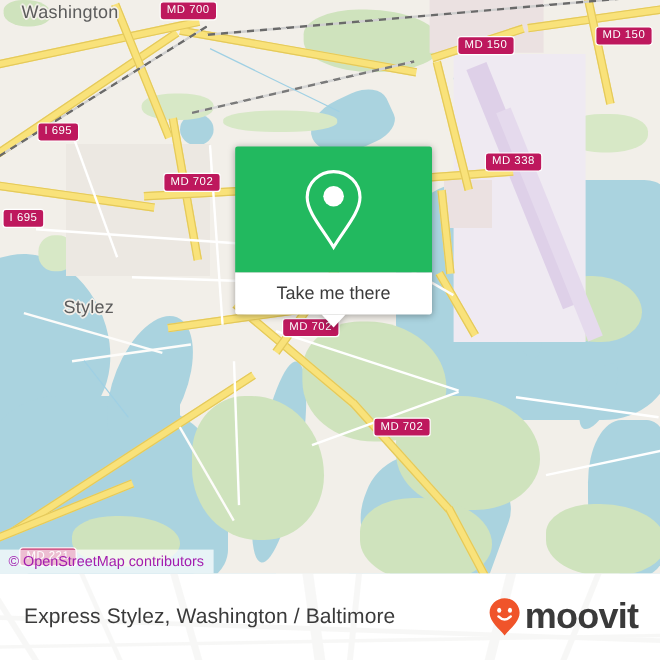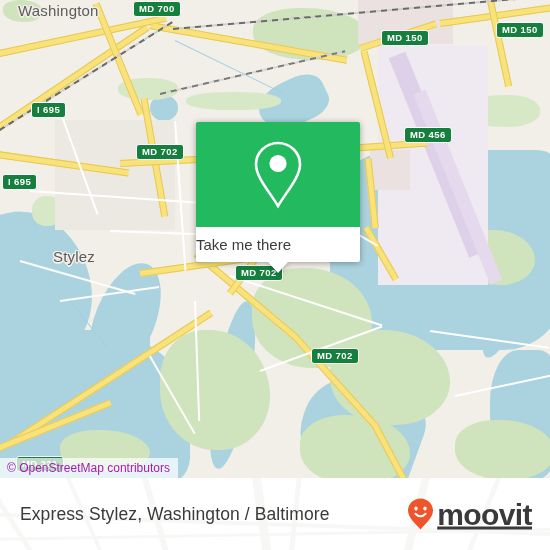--- a/index.html
+++ b/index.html
@@ -21,58 +21,58 @@
 
   
   .rd { position:absolute; background:#f7de6c; transform-origin:0 50%; height:5px; }
   .rd.major { background:#f9e27a; height:7px; border-top:1px solid #e4c95b; border-bottom:1px solid #e4c95b;}
   .rd.minor { background:#ffffff; height:2px; }
   .rd.small { background:#fdfcfa; height:1.5px; }
   .rail { position:absolute; background:#5b5b5b; height:2px; transform-origin:0 50%; }
   .stream { position:absolute; background:#9fd0e4; height:1.2px; transform-origin:0 50%; }
 
   
-  .shield { position:absolute; background:#15803d; border:1.5px solid #ffffff;
-    border-radius:3px; color:#ffffff; font-size:9.5px; font-weight:bold;
+  .shield { position:absolute; background:#be185d; border:1.5px solid #ffffff;
+    border-radius:3px; color:#ffffff; font-size:9.5px; font-weight:normal;
     padding:1.5px 5px; letter-spacing:.4px; white-space:nowrap;
     text-shadow:0 0 1px rgba(0,0,0,.12); line-height:1.15; }
 
   .placelbl { position:absolute; color:#5c5c5c; font-size:15px;
     text-shadow:1.5px 0 #f2efe9,-1.5px 0 #f2efe9,0 1.5px #f2efe9,0 -1.5px #f2efe9,
                 1px 1px #f2efe9,-1px -1px #f2efe9,1px -1px #f2efe9,-1px 1px #f2efe9;
     white-space:nowrap; letter-spacing:.2px; }
   .placelbl.two { line-height:16px; text-align:center; }
 
   
   #attrib { position:absolute; left:0; bottom:0; background:rgba(255,255,255,.72);
     font-size:12px; color:#a21caf; padding:3px 8px 3px 7px; white-space:nowrap; }
 
   
   #popup { position:absolute; left:196px; top:122px; width:164px;
      filter:drop-shadow(0 1px 3px rgba(0,0,0,.35)); }
   #popup-head { height:105px; background:#22b95f; border-radius:2px 2px 0 0;
      display:flex; align-items:center; justify-content:center; }
   #popup-foot { height:35px; background:#ffffff; border-radius:0 0 2px 2px;
-     display:flex; align-items:center; 
+     display:flex; align-items:center; justify-content:center;
      font-size:15px; color:#3c3c3c; }
   #popup-tail { position:absolute; left:50%; margin-left:-10px; top:140px;
      width:0; height:0; border-left:10px solid transparent;
      border-right:10px solid transparent; border-top:11px solid #ffffff; }
 
   
   #footer { position:absolute; left:0; top:478px; width:550px; height:72px;
     background:#ffffff; overflow:hidden; }
   #footer-wm { position:absolute; inset:0; opacity:.5; }
   #footer-wm div { position:absolute; background:#f0f0ee; transform-origin:0 50%; }
   #brand-text { position:absolute; left:20px; top:50%; transform:translateY(-50%);
     font-size:17.5px; color:#3a3a3a; white-space:nowrap; letter-spacing:.1px; }
   #logo { position:absolute; right:18px; top:50%; transform:translateY(-50%);
     display:flex; align-items:center; gap:3px; }
   #logo-word { font-size:30px; font-weight:bold; color:#3a3a3a; letter-spacing:-.6px;
-     line-height:1;text-decoration:underline; }
+     line-height:1; }
 </style>
 </head>
 <body>
 
 <div id="root">
 
   <div id="map">
 
     <div class="landmass" style="left:-20px;top:-20px;width:420px;height:300px;"></div>
     <div class="landmass" style="left:0px;top:0px;width:260px;height:330px;"></div>
@@ -190,21 +190,21 @@
     <div class="stream" style="left:300px;top:150px;width:70px;transform:rotate(38deg);"></div>
     <div class="stream" style="left:70px;top:300px;width:60px;transform:rotate(52deg);"></div>
 
     <div class="placelbl" style="left:18px;top:2px;">Washington</div>
     <div class="placelbl" style="left:53px;top:248px;">Stylez</div>
 
     <div class="shield" style="left:133px;top:1px;">MD 700</div>
     <div class="shield" style="left:381px;top:30px;">MD 150</div>
     <div class="shield" style="left:496px;top:22px;">MD 150</div>
     <div class="shield" style="left:31px;top:102px;">I 695</div>
-    <div class="shield" style="left:404px;top:127px;">MD 456</div>
+    <div class="shield" style="left:404px;top:127px;">MD 338</div>
     <div class="shield" style="left:136px;top:144px;">MD 702</div>
     <div class="shield" style="left:2px;top:174px;">I 695</div>
     <div class="shield" style="left:235px;top:265px;">MD 702</div>
     <div class="shield" style="left:311px;top:348px;">MD 702</div>
     <div class="shield" style="left:16px;top:456px;">MD 221</div>
 
     <div id="attrib">© OpenStreetMap contributors</div>
   </div>
 
   <div id="popup">

